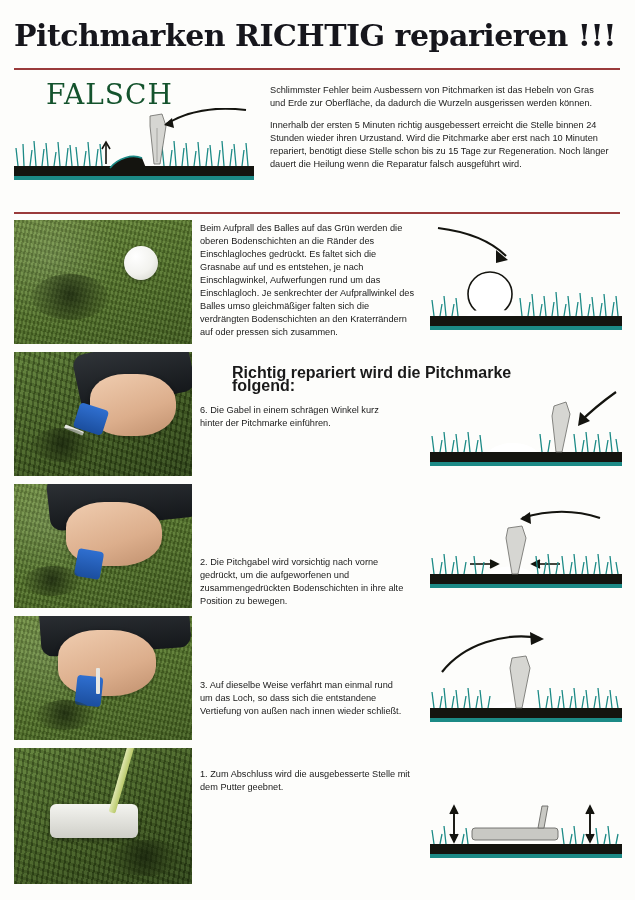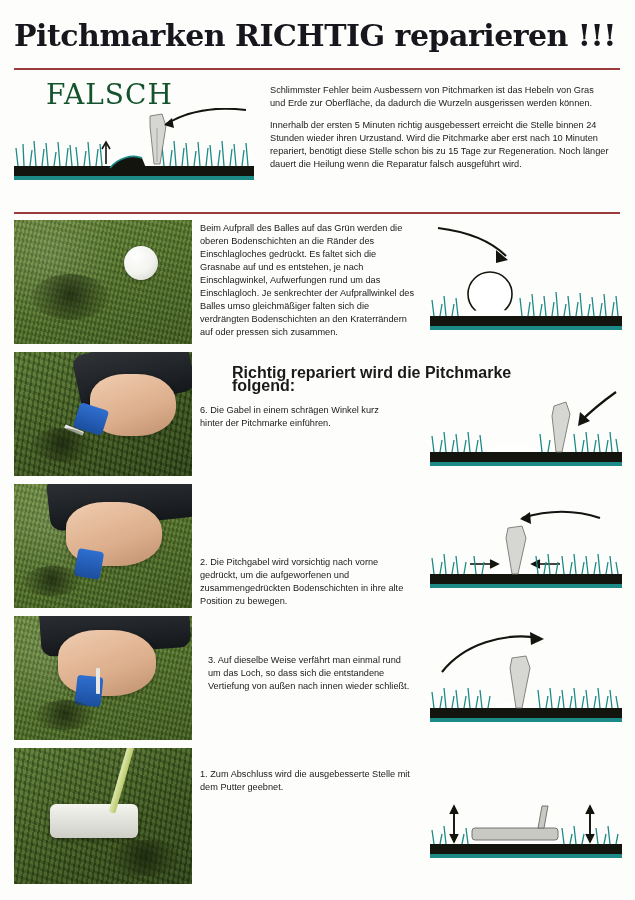--- a/index.html
+++ b/index.html
@@ -277,21 +277,21 @@
   </div>
 
   <div class="photo grass-photo" style="left:14px; top:616px; width:178px; height:124px;">
     <div class="arm" style="left:26px; top:-16px; width:150px; height:52px; transform:rotate(-4deg);"></div>
     <div class="hand" style="left:44px; top:14px; width:98px; height:66px;"></div>
     <div class="fork-handle" style="left:62px; top:60px; width:26px; height:30px; transform:rotate(6deg);"></div>
     <div class="fork-prong" style="left:82px; top:52px; width:4px; height:26px;"></div>
     <div class="divot" style="left:22px; top:84px; width:58px; height:30px;"></div>
   </div>
 
-  <div class="txt" style="left:200px; top:654px; width:208px;margin-left:8px;">3. Auf dieselbe Weise verfährt man einmal rund um das Loch, so dass sich die entstandene Vertiefung von außen nach innen wieder schließt.</div>
+  <div class="txt" style="left:200px; top:679px; width:208px;">3. Auf dieselbe Weise verfährt man einmal rund um das Loch, so dass sich die entstandene Vertiefung von außen nach innen wieder schließt.</div>
 
   <div class="illus" style="left:430px; top:630px; width:192px; height:110px;">
     <svg width="192" height="110" viewBox="0 0 192 110">
       <path d="M12 42 C34 14 74 2 110 8" stroke="#14140f" stroke-width="2.2" fill="none"></path>
       <path d="M100 2 L114 9 L101 15" fill="#14140f"></path>
       <rect x="0" y="78" width="192" height="10" fill="#14140f"></rect>
       <rect x="0" y="88" width="192" height="4" fill="#1c8a86"></rect>
       <path d="M62 78 C72 70 96 70 106 78 Z" fill="#ffffff"></path>
       <path d="M82 28 L96 26 L100 38 L92 78 L86 78 L80 38 Z" fill="#d6d6d2" stroke="#6a6a66" stroke-width="0.8"></path>
       <g stroke="#1c8a86" stroke-width="1.3" fill="none">

